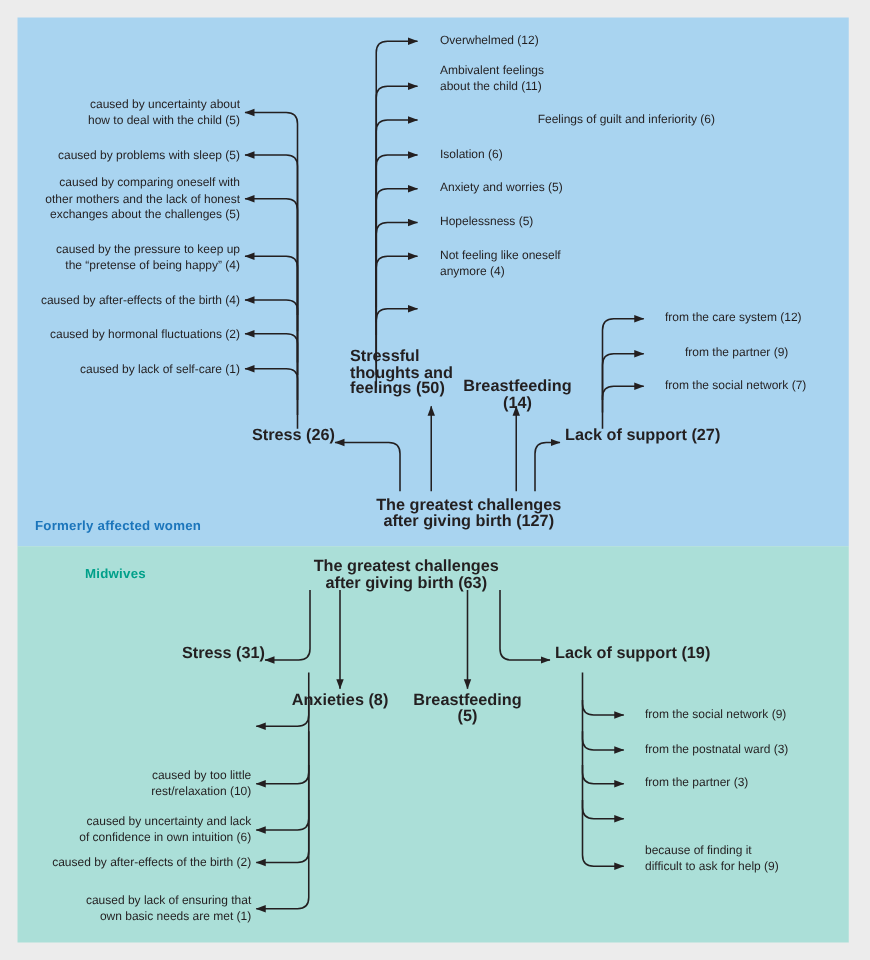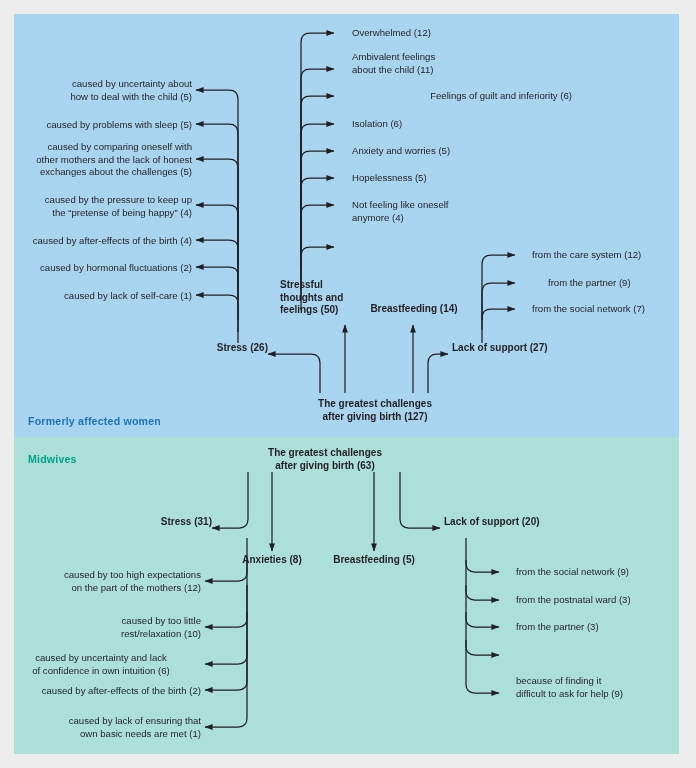--- a/index.html
+++ b/index.html
@@ -15,33 +15,33 @@
   #band-green{top:437px;height:317px;background:#abdfd8;}
   #edges{position:absolute;left:0;top:0;width:696px;height:768px;pointer-events:none;}
 
   .node{
     position:absolute;
     color:#231f20;
     line-height:12.6px;
     white-space:pre-line;
   }
   .leaf{font-size:9.6px;font-weight:400;}
-  .hub{font-size:10px;font-weight:700;}
+  .hub{font-size:13px;font-weight:700;}
   .ta-r{text-align:right;}
   .ta-l{text-align:left;}
   .ta-c{text-align:center;}
 
   .section-label{
     position:absolute;
     font-size:10.6px;
     font-weight:700;
     letter-spacing:.2px;
   }
   #label-women{color:#1b75bb;}
-  #label-midwives{color:#00a08a;}
+  #label-midwives{color:#00a08a;margin-left:40px;}
 </style>
 </head>
 <body>
 
 <div id="stage">
 
   <div class="band" id="band-blue"></div>
   <div class="band" id="band-green"></div>
 
   <svg id="edges" viewBox="0 0 696 768">
@@ -141,27 +141,25 @@
 
   <div class="node hub ta-c" style="left:290px;top:398px;width:170px;">The greatest challenges
 after giving birth (127)</div>
 
   <div class="node hub ta-c" style="left:240px;top:447px;width:170px;">The greatest challenges
 after giving birth (63)</div>
 
   <div class="node hub ta-r" style="right:484px;top:516px;width:150px;">Stress (31)</div>
   <div class="node hub ta-c" style="left:222px;top:554px;width:100px;">Anxieties (8)</div>
   <div class="node hub ta-c" style="left:324px;top:554px;width:100px;">Breastfeeding (5)</div>
-  <div class="node hub ta-l" style="left:444px;top:516px;width:170px;">Lack of support (20)</div>
+  <div class="node hub ta-l" style="left:444px;top:516px;width:170px;">Lack of support (19)</div>
 
-  <div class="node leaf ta-r" style="right:495px;top:569px;width:200px;">caused by too high expectations
-on the part of the mothers (12)</div>
   <div class="node leaf ta-r" style="right:495px;top:615px;width:200px;">caused by too little
 rest/relaxation (10)</div>
-  <div class="node leaf ta-r" style="right:495px;top:652px;width:200px;text-align:center;">caused by uncertainty and lack
+  <div class="node leaf ta-r" style="right:495px;top:652px;width:200px;">caused by uncertainty and lack
 of confidence in own intuition (6)</div>
   <div class="node leaf ta-r" style="right:495px;top:685px;width:210px;">caused by after-effects of the birth (2)</div>
   <div class="node leaf ta-r" style="right:495px;top:715px;width:200px;">caused by lack of ensuring that
 own basic needs are met (1)</div>
 
   <div class="node leaf ta-l" style="left:516px;top:566px;width:170px;">from the social network (9)</div>
   <div class="node leaf ta-l" style="left:516px;top:594px;width:170px;">from the postnatal ward (3)</div>
   <div class="node leaf ta-l" style="left:516px;top:621px;width:170px;">from the partner (3)</div>
   <div class="node leaf ta-l" style="left:516px;top:675px;width:170px;">because of finding it
 difficult to ask for help (9)</div>

